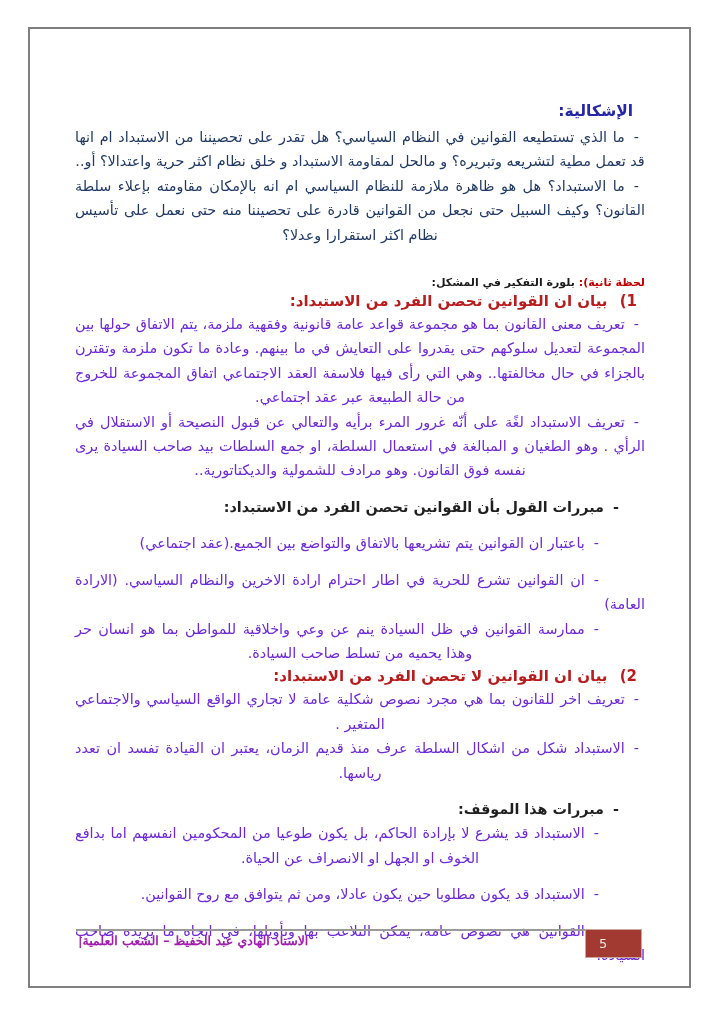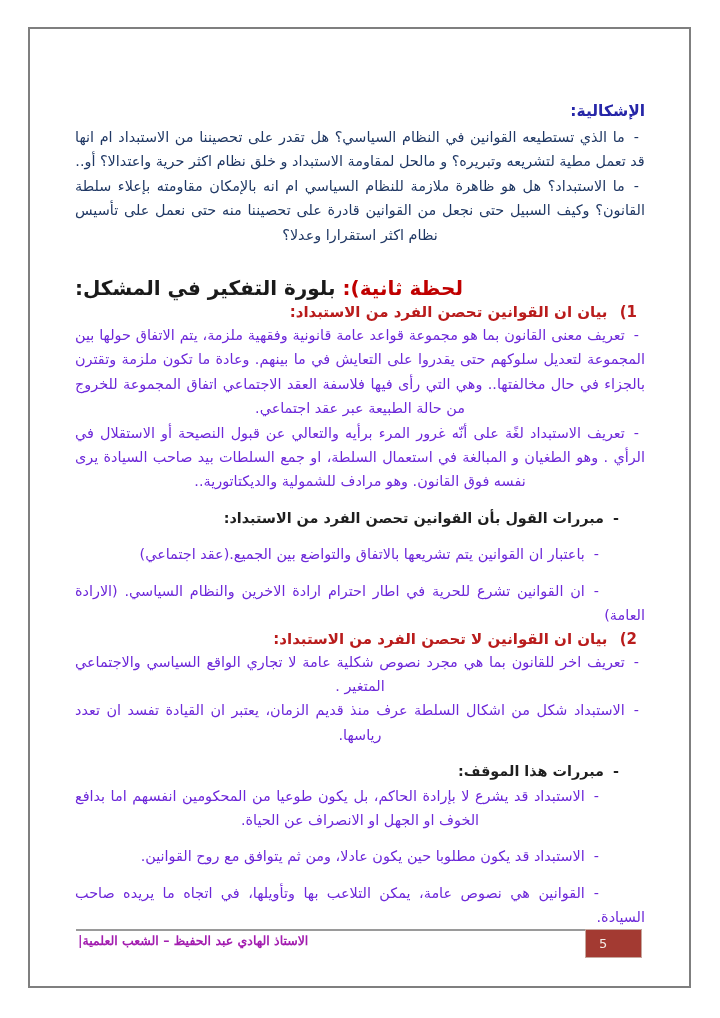--- a/index.html
+++ b/index.html
@@ -2,34 +2,34 @@
 <html lang="ar"><head>
 <meta charset="utf-8">
 <style>
   html,body{margin:0;padding:0;background:#ffffff;}
   body{width:720px;height:1018px;position:relative;overflow:hidden;
        font-family:"DejaVu Sans",sans-serif;}
   .frame{position:absolute;left:28px;top:27px;width:663px;height:961px;
          box-sizing:border-box;border:2px solid #7f7f7f;background:#fff;}
   .content{position:absolute;right:75px;width:570px;top:102px;direction:rtl;}
 
-  .doc-title{margin:0 0 5px 0;font-size:15.5px;font-weight:bold;color:#2626a8;}
+  .doc-title{margin:0 12px 5px 0;font-size:15.5px;font-weight:bold;color:#2626a8;}
 
   p.bullet{margin:0;padding:0;font-size:14.4px;line-height:24.4px;
            text-align:justify;text-align-last:center;color:#6d28d9;}
   p.bullet::before{content:"-";margin-left:9px;}
   p.single{text-align-last:right;margin-top:12px;}
   .intro p.bullet{color:#203864;}
   .lv1{text-indent:6px;}
   .lv2{text-indent:26px;}
   .lv3{text-indent:46px;}
   p.boldline{font-weight:bold;color:#1f1f1f;text-align-last:right;}
 
-  .moment-head{margin:29px 0 3px 0;font-size:20px;font-weight:bold;
-               color:#1a1a1a;text-align:left;}
+  .moment-head{margin:29px 0 3px 0;font-size:11px;font-weight:bold;
+               color:#1a1a1a;text-align:right;}
   .moment-red{color:#c00000;}
   .sec-head{margin:2px 0 2px 0;font-size:15px;font-weight:bold;
             color:#b91c1c;text-align:right;text-indent:8px;}
   .sec-num{margin-left:7px;}
 
   .footer-rule{position:absolute;left:76px;top:929px;width:509px;height:0;
                border-top:2px solid #9a9a9a;}
   .page-box{position:absolute;left:585px;top:929px;width:57px;height:29px;
             box-sizing:border-box;background:#a33a32;border:1px solid #c7a79e;
             color:#f3ece6;font-size:13px;line-height:27px;padding-left:13px;}
@@ -58,20 +58,21 @@
   <div>
     <h3 class="sec-head">
       <span class="sec-num">1)</span>
       <span>بيان ان القوانين تحصن الفرد من الاستبداد:</span>
     </h3>
     <p class="bullet lv1">تعريف معنى القانون بما هو مجموعة قواعد عامة قانونية وفقهية ملزمة، يتم الاتفاق حولها بين المجموعة لتعديل سلوكهم حتى يقدروا على التعايش في ما بينهم. وعادة ما تكون ملزمة وتقترن بالجزاء في حال مخالفتها.. وهي التي رأى فيها فلاسفة العقد الاجتماعي اتفاق المجموعة للخروج من حالة الطبيعة عبر عقد اجتماعي.</p>
     <p class="bullet lv1">تعريف الاستبداد لغًة على أنّه غرور المرء برأيه والتعالي عن قبول النصيحة أو الاستقلال في الرأي . وهو الطغيان و المبالغة في استعمال السلطة، او جمع السلطات بيد صاحب السيادة يرى نفسه فوق القانون. وهو مرادف للشمولية والديكتاتورية..</p>
     <p class="bullet lv2 boldline single">مبررات القول بأن القوانين تحصن الفرد من الاستبداد:</p>
     <p class="bullet lv3 single">باعتبار ان القوانين يتم تشريعها بالاتفاق والتواضع بين الجميع.(عقد اجتماعي)</p>
     <p class="bullet lv3 single">ان القوانين تشرع للحرية في اطار احترام ارادة الاخرين والنظام السياسي. (الارادة العامة)</p>
+    <p class="bullet lv3">ممارسة القوانين في ظل السيادة ينم عن وعي واخلاقية للمواطن بما هو انسان حر وهذا يحميه من تسلط صاحب السيادة.</p>
   </div>
 
   <div>
     <h3 class="sec-head">
       <span class="sec-num">2)</span>
       <span>بيان ان القوانين لا تحصن الفرد من الاستبداد:</span>
     </h3>
     <p class="bullet lv1">تعريف اخر للقانون بما هي مجرد نصوص شكلية عامة لا تجاري الواقع السياسي والاجتماعي المتغير .</p>
     <p class="bullet lv1">الاستبداد شكل من اشكال السلطة عرف منذ قديم الزمان، يعتبر ان القيادة تفسد ان تعدد رياسها.</p>
     <p class="bullet lv2 boldline single">مبررات هذا الموقف:</p>

